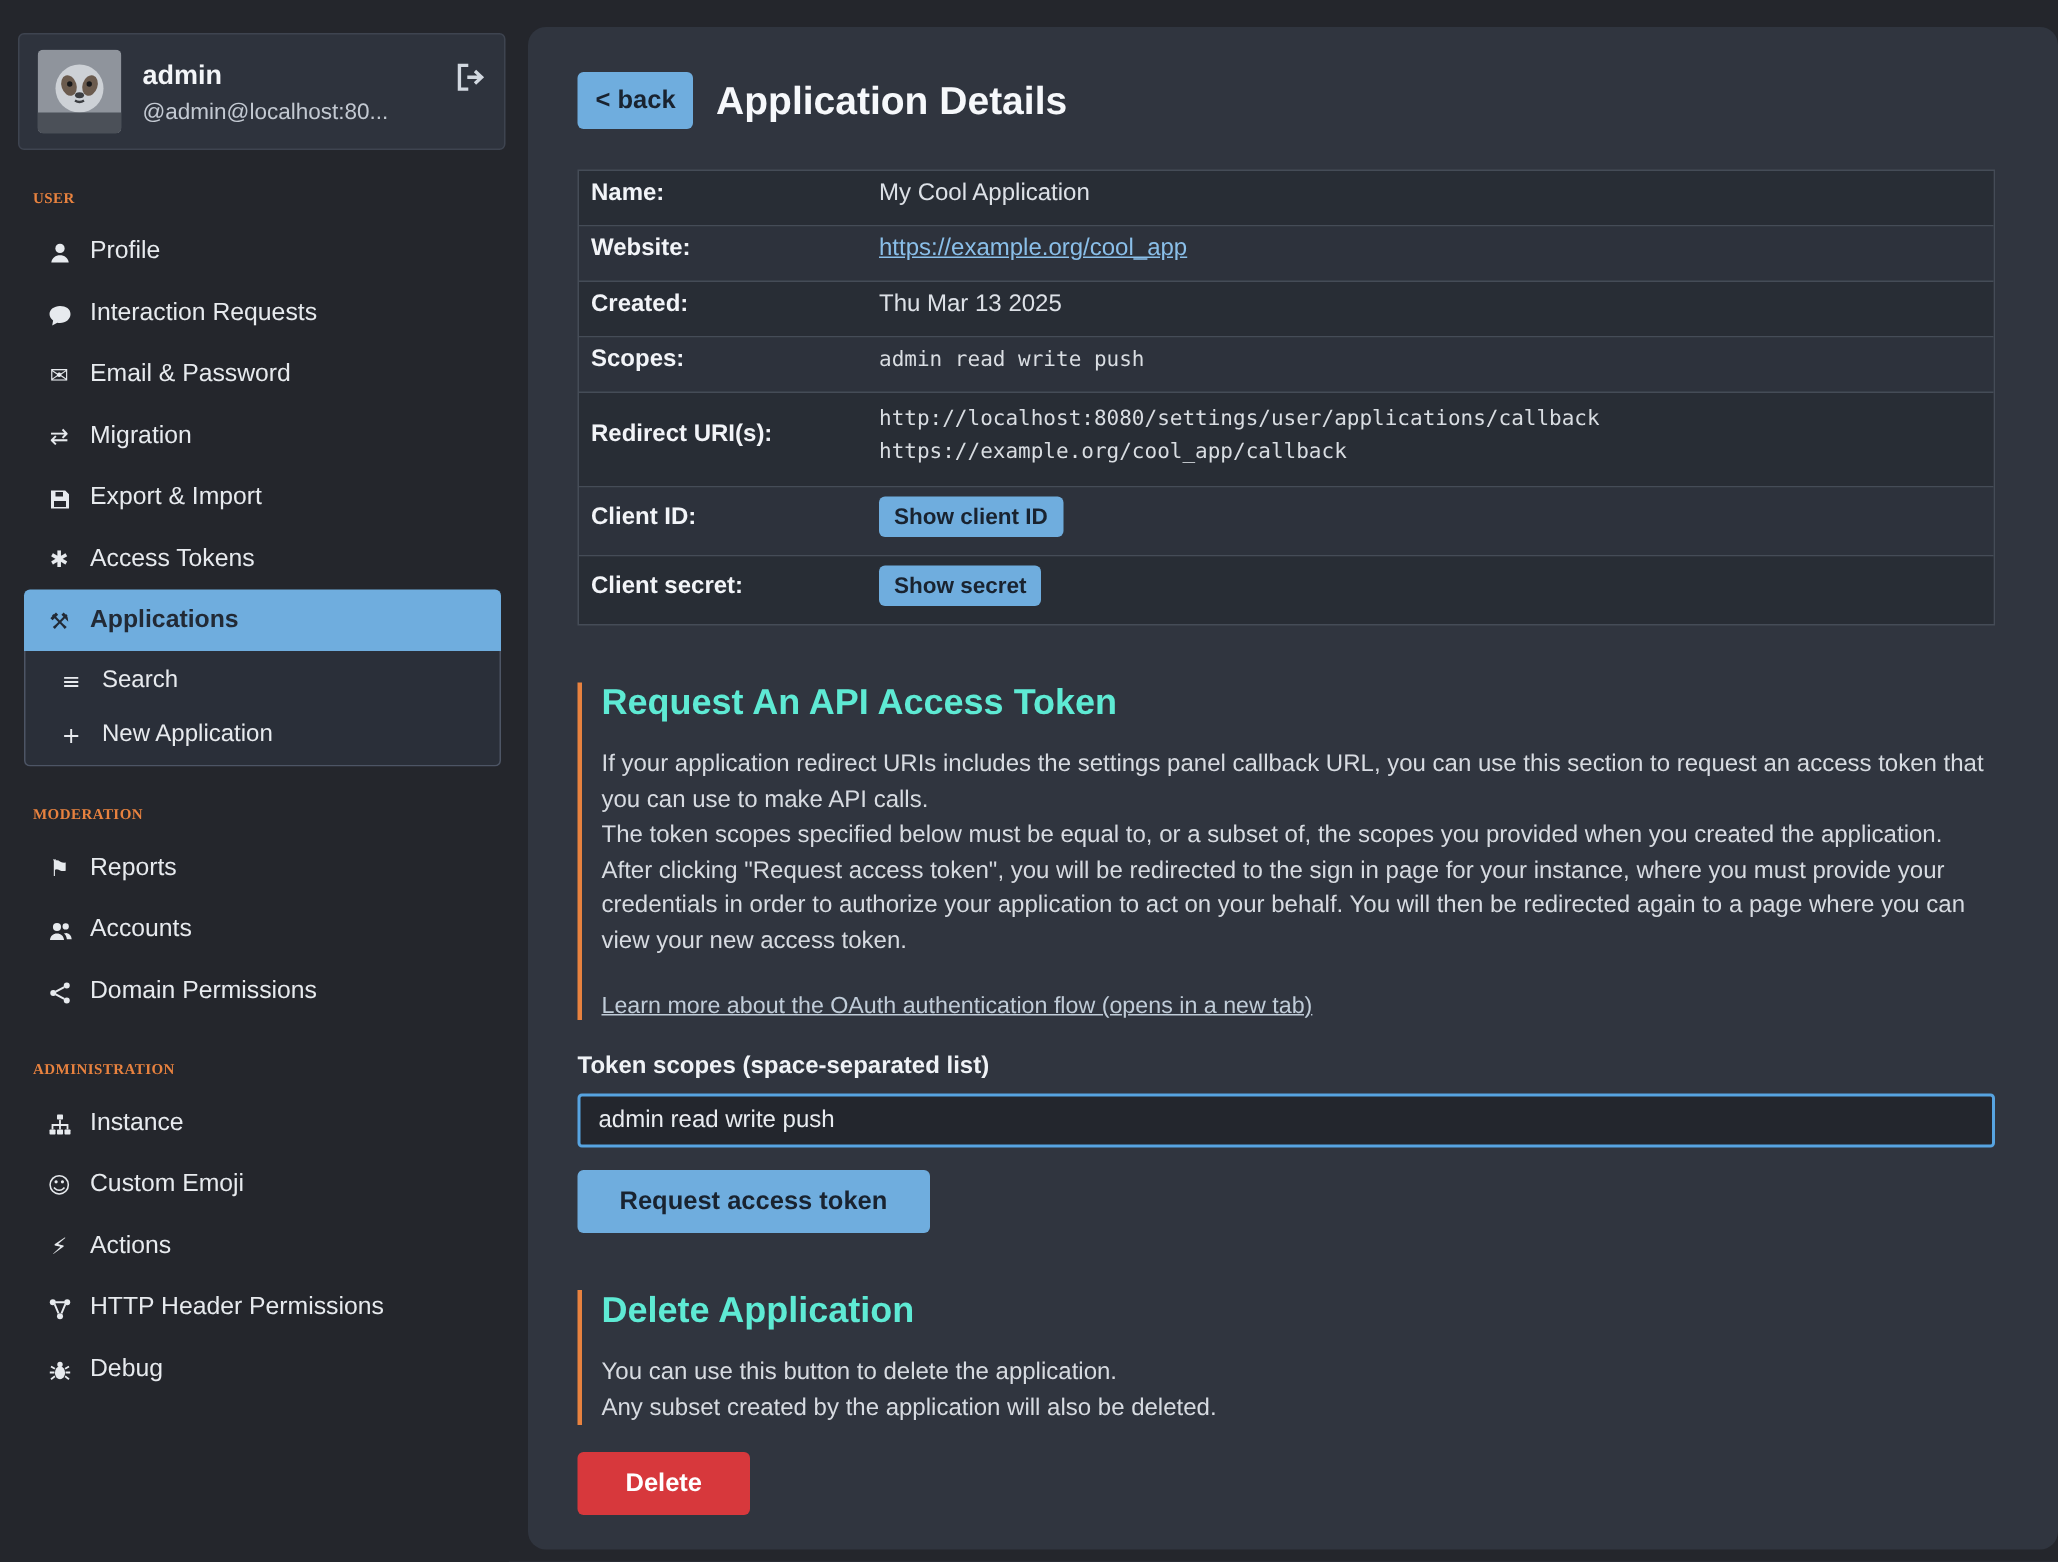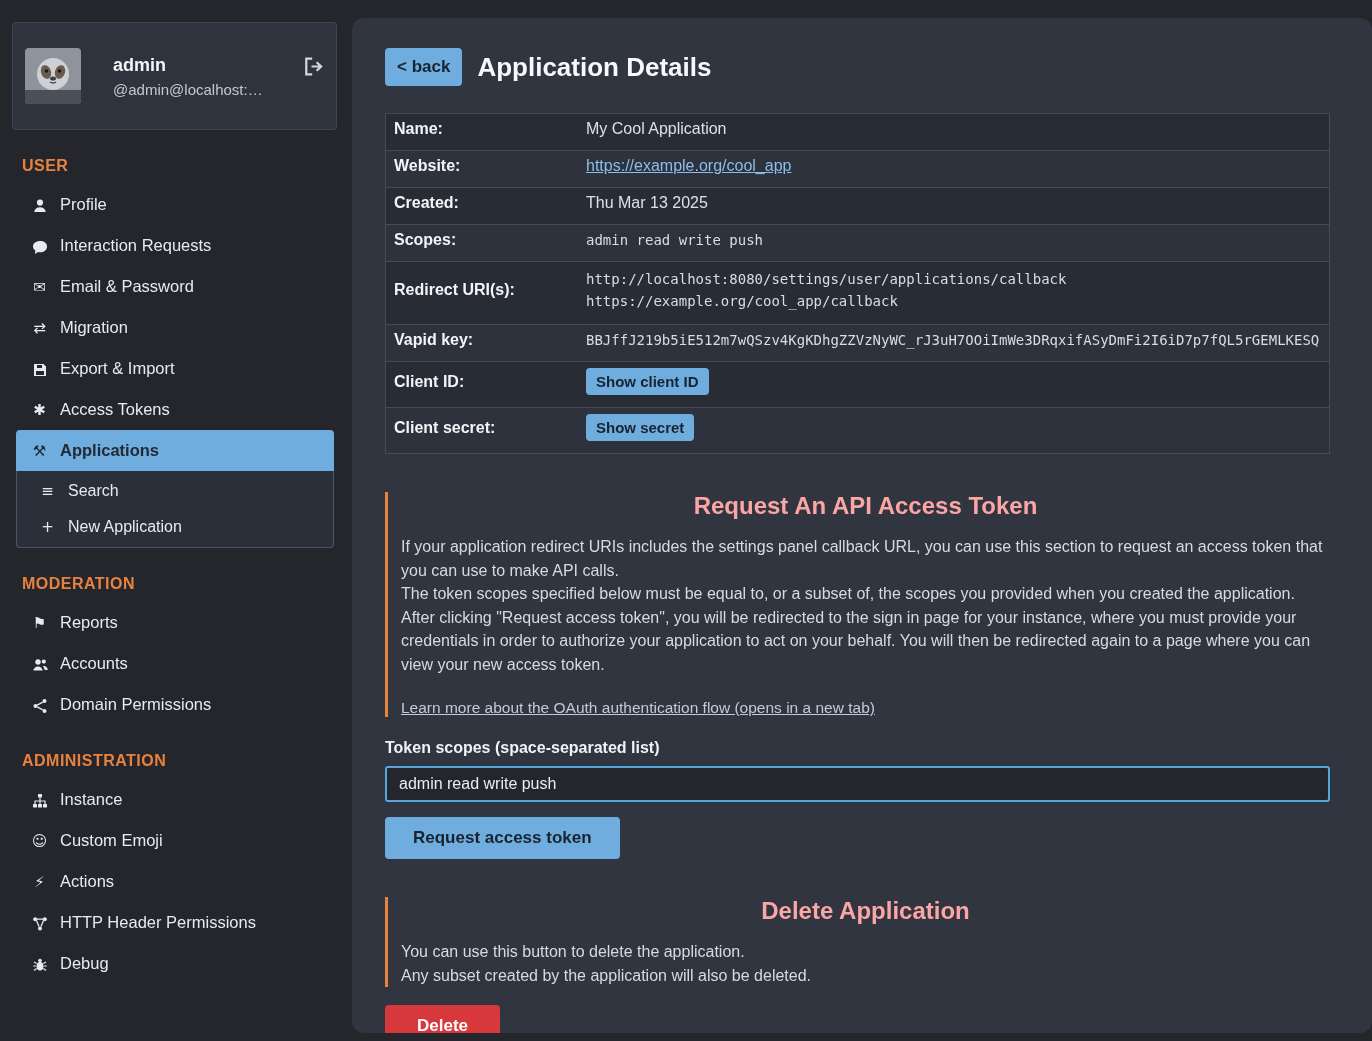--- a/index.html
+++ b/index.html
@@ -16,29 +16,29 @@
     display:flex;
     font-family:"Liberation Sans",sans-serif;
     overflow:hidden;
     color:#e7eaee;
   }
 
   
   .sidebar{width:345px;flex:0 0 345px;padding-top:22px;overflow:hidden;}
   .user-card{
     margin:0 8px 6px 12px;background:#2e333d;border:1px solid #3e4450;border-radius:4px;
-    padding:25px 12px;display:flex;align-items:center;gap:32px;
+    padding:10px 12px;display:flex;align-items:center;gap:14px;
   }
   .avatar{width:56px;height:56px;flex:0 0 56px;border-radius:4px;overflow:hidden;}
   .user-meta{flex:1;min-width:0;}
   .user-name{font-size:18px;font-weight:bold;color:#f3f5f8;margin-bottom:5px;}
   .user-handle{font-size:15px;color:#c3c9d2;white-space:nowrap;overflow:hidden;text-overflow:ellipsis;}
   .logout-btn{color:#d2d8e0;flex:0 0 auto;align-self:flex-start;margin-top:8px;cursor:pointer;background:none;border:none;}
 
-  .nav-section-label{margin:27px 0 9px 22px;font-size:16px;font-weight:bold;color:var(--accent-orange);letter-spacing:.03em;}
+  .nav-section-label{margin:27px 0 9px 22px;font-size:10px;font-weight:bold;color:var(--accent-orange);letter-spacing:.03em;font-family:Liberation Serif, serif;}
   .nav-item{
     display:flex;align-items:flex-end;gap:11px;margin:0 11px 0 16px;
     padding:11px 8px 11px 14px;font-size:16.5px;color:#e7eaee;border-radius:4px;cursor:pointer;
   }
   .icon{
     width:19px;min-width:19px;height:17px;display:inline-flex;justify-content:center;align-items:center;
     font-size:15px;line-height:1;font-family:"DejaVu Sans",sans-serif;
   }
   .icon svg{display:block;}
   .nav-item.active{background:var(--accent-blue);color:#222a36;font-weight:bold;border-radius:4px 4px 0 0;}
@@ -70,21 +70,21 @@
   .mono{font-family:"DejaVu Sans Mono",monospace;font-size:14px;color:#d9dde2;}
   .value-link{color:var(--link-blue);text-decoration:underline;cursor:pointer;}
   .multi .line{padding:3px 0;}
   .mini-btn{
     background:var(--accent-blue);border:none;border-radius:4px;padding:5px 10px;
     font-size:15px;font-weight:bold;color:#192330;font-family:inherit;cursor:pointer;justify-self:start;
   }
 
   .section{margin-top:38px;}
   .section-intro{border-left:3px solid var(--accent-orange);padding-left:13px;}
-  .section-title{font-size:24px;font-weight:bold;color:#fca5a5;margin-bottom:15px;text-align:center;}
+  .section-title{font-size:24px;font-weight:bold;color:#5eead4;margin-bottom:15px;}
   .section-intro p{font-size:16px;line-height:1.47;color:#d7dbe1;}
   .learn-link{display:inline-block;margin-top:23px;font-size:15.5px;color:#c0ccd8;text-decoration:underline;cursor:pointer;}
   .form-field{margin-top:22px;}
   .field-label{font-size:16px;font-weight:bold;color:#eff2f6;display:block;}
   .text-input{
     display:block;width:100%;margin-top:9px;background:#23262d;border:2px solid #57a4e1;border-radius:3px;
     padding:7px 12px;font-size:16px;color:#e9ecf0;font-family:inherit;
   }
   .primary-btn{
     margin-top:15px;background:var(--accent-blue);border:none;border-radius:4px;padding:11px 28px;
@@ -288,24 +288,20 @@
       <span class="detail-value mono">admin read write push</span>
     </div>
     <div class="detail-row">
       <span class="detail-label">Redirect URI(s):</span>
       <span class="multi">
         <div class="line mono">http://localhost:8080/settings/user/applications/callback</div>
         <div class="line mono">https://example.org/cool_app/callback</div>
       </span>
     </div>
     <div class="detail-row">
-      <span class="detail-label">Vapid key:</span>
-      <span class="detail-value mono">BBJffJ219b5iE512m7wQSzv4KgKDhgZZVzNyWC_rJ3uH7OOiImWe3DRqxifASyDmFi2I6iD7p7fQL5rGEMLKESQ</span>
-    </div>
-    <div class="detail-row">
       <span class="detail-label">Client ID:</span>
       <button class="mini-btn">Show client ID</button>
     </div>
     <div class="detail-row">
       <span class="detail-label">Client secret:</span>
       <button class="mini-btn">Show secret</button>
     </div>
   </div>
 
   <section class="section">

